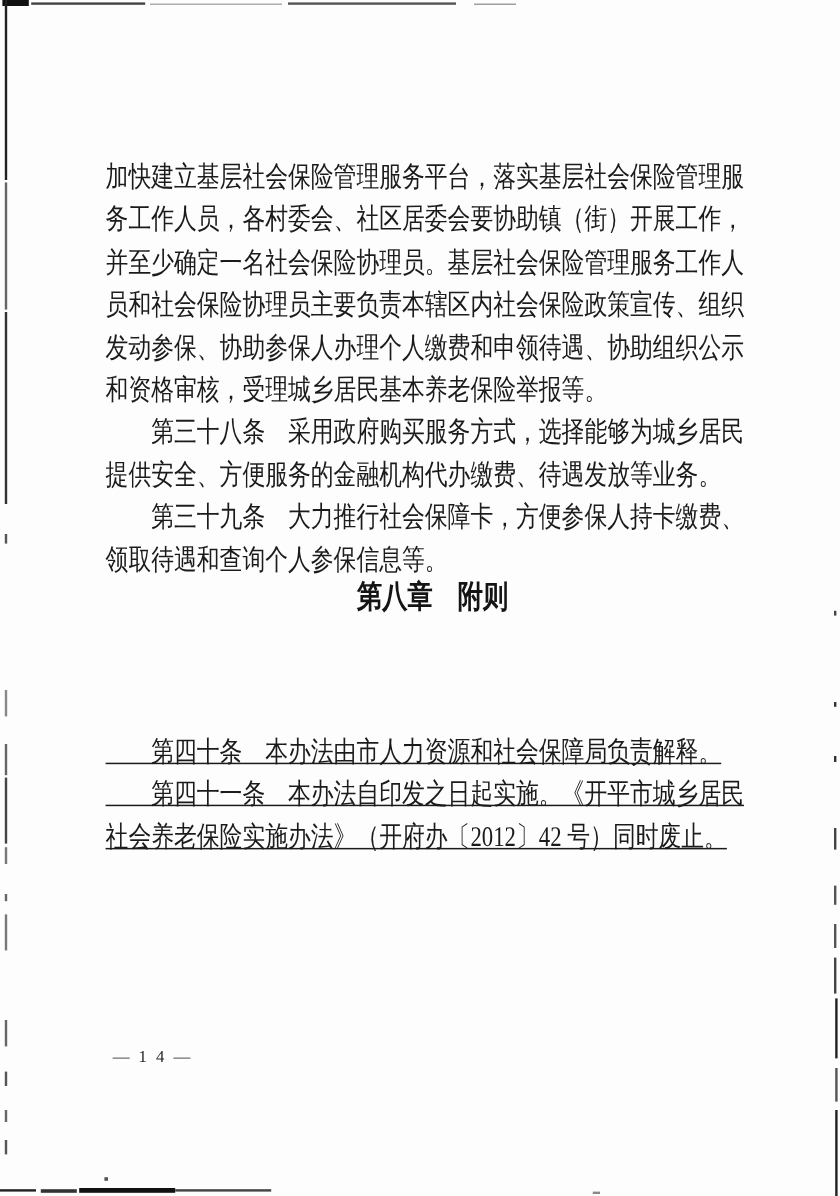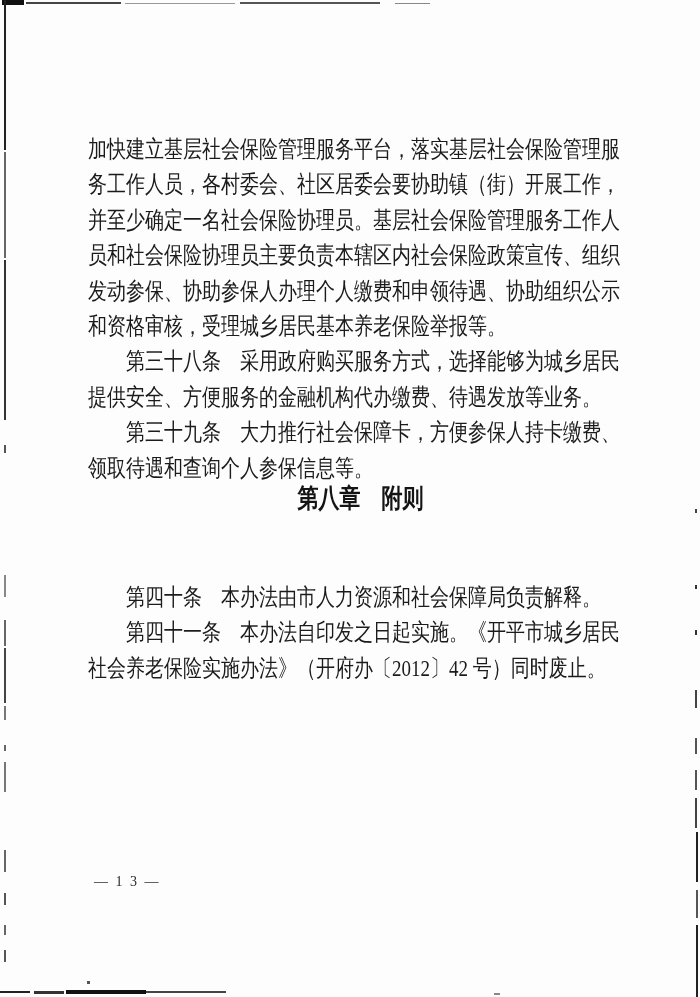--- a/index.html
+++ b/index.html
@@ -25,21 +25,21 @@
   .line {
     height: 35.4px;
     line-height: 35.4px;
     font-size: 19px;
     letter-spacing: 0px;
     white-space: pre;
     transform: scaleY(1.25);
     transform-origin: 50% 50%;
   }
   #flow-a { top: 91px; }
-  #flow-b { top: 539px; }
+  #flow-b { top: 570px; text-decoration: underline; }
   .heading {
     position: absolute;
     left: 88px;
     top: 480px;
     width: 545px;
     text-align: center;
     font-family: "Liberation Sans", "DejaVu Sans", sans-serif;
     font-weight: 700;
     font-size: 21px;
     line-height: 35px;
@@ -80,21 +80,21 @@
     </div>
 
   <div class="heading">第八章　附则</div>
 
   <div class="textflow" id="flow-b">
       <div class="line">　　第四十条　本办法由市人力资源和社会保障局负责解释。</div>
       <div class="line">　　第四十一条　本办法自印发之日起实施。《开平市城乡居民</div>
       <div class="line">社会养老保险实施办法》（开府办〔2012〕42 号）同时废止。</div>
     </div>
 
-  <div class="page-number">— 1 3 —</div>
+  <div class="page-number">— 1 4 —</div>
 
 <div class="artifact" style="left: 2px; top: 0px; width: 22px; height: 5px; background: rgb(17, 17, 17);"></div>
     <div class="artifact" style="left: 26px; top: 2px; width: 95px; height: 2px; background: rgb(68, 68, 68);"></div>
     <div class="artifact" style="left: 125px; top: 3px; width: 110px; height: 1px; background: rgb(153, 153, 153);"></div>
     <div class="artifact" style="left: 240px; top: 2px; width: 140px; height: 2px; background: rgb(85, 85, 85);"></div>
     <div class="artifact" style="left: 395px; top: 3px; width: 35px; height: 1px; background: rgb(136, 136, 136);"></div>
     <div class="artifact" style="left: 4px; top: 0px; width: 2px; height: 150px; background: rgb(34, 34, 34);"></div>
     <div class="artifact" style="left: 4px; top: 152px; width: 2px; height: 106px; background: rgb(102, 102, 102);"></div>
     <div class="artifact" style="left: 4px; top: 260px; width: 2px; height: 160px; background: rgb(51, 51, 51);"></div>
     <div class="artifact" style="left: 4px; top: 445px; width: 2px; height: 8px; background: rgb(85, 85, 85);"></div>

